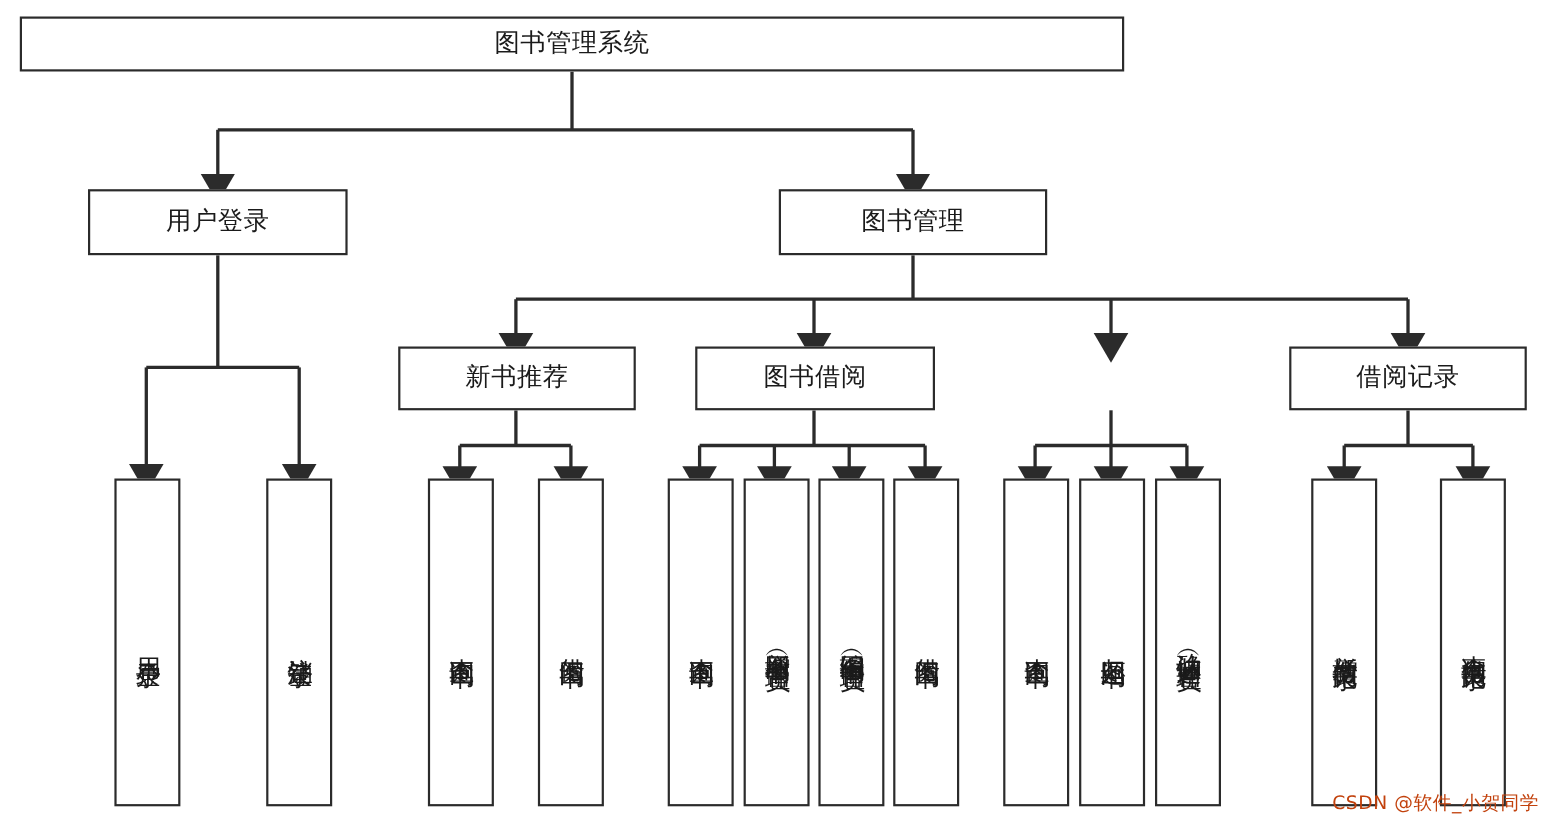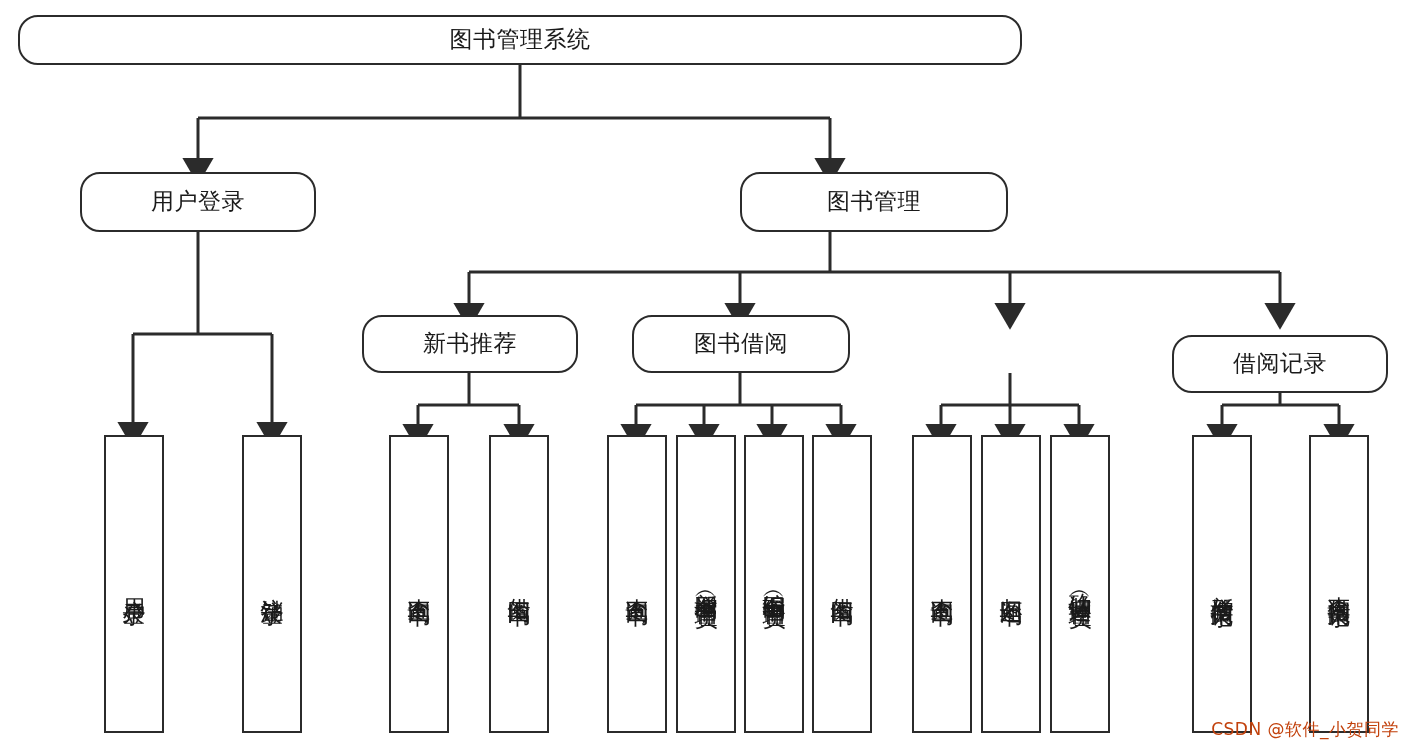--- a/index.html
+++ b/index.html
@@ -33,21 +33,20 @@
     display: flex;
     align-items: center;
     justify-content: center;
     color: #1a1a1a;
     z-index: 2;
   }
   .node-h {
     font-size: 23px;
     letter-spacing: 0.5px;
     line-height: 1.2;
-    border-radius: 20px;
   }
   .node-root {
     font-size: 23px;
   }
   .node-v {
     font-size: 23px;
     writing-mode: vertical-rl;
     text-orientation: upright;
     letter-spacing: 2px;
     line-height: 1.25;
@@ -128,25 +127,25 @@
       <path d="M 1280 373 L 1280 405"></path>
       <path d="M 1222 405 L 1339 405"></path>
       <path d="M 1222 405 L 1222 426" marker-end="url(#arrow)"></path>
       <path d="M 1339 405 L 1339 426" marker-end="url(#arrow)"></path>
     </g>
   </svg>
 
   <div class="node node-h node-root" style="left:18px; top:15px; width:1004px; height:50px;">图书管理系统</div>
 
   <div class="node node-h" style="left:80px; top:172px; width:236px; height:60px;">用户登录</div>
-  <div class="node node-h" style="left:740px; top:172px; width:268px; height:60px;text-align:right;">图书管理</div>
+  <div class="node node-h" style="left:708px; top:172px; width:244px; height:60px;text-align:right;">图书管理</div>
 
   <div class="node node-h" style="left:632px; top:315px; width:218px; height:58px;">图书借阅</div>
   <div class="node node-h" style="left:362px; top:315px; width:216px; height:58px;">新书推荐</div>
-  <div class="node node-h" style="left:1172px; top:315px; width:216px; height:58px;margin-top:20px;">借阅记录</div>
+  <div class="node node-h" style="left:1172px; top:315px; width:216px; height:58px;">借阅记录</div>
 
   <div class="node node-v" style="left:104px; top:435px; width:60px; height:298px;">
     <span class="vtext">用户登录</span>
   </div>
   <div class="node node-v" style="left:242px; top:435px; width:60px; height:298px;">
     <span class="vtext">注销登录</span>
   </div>
 
   <div class="node node-v" style="left:389px; top:435px; width:60px; height:298px;">
     <span class="vtext">查询图书</span>

